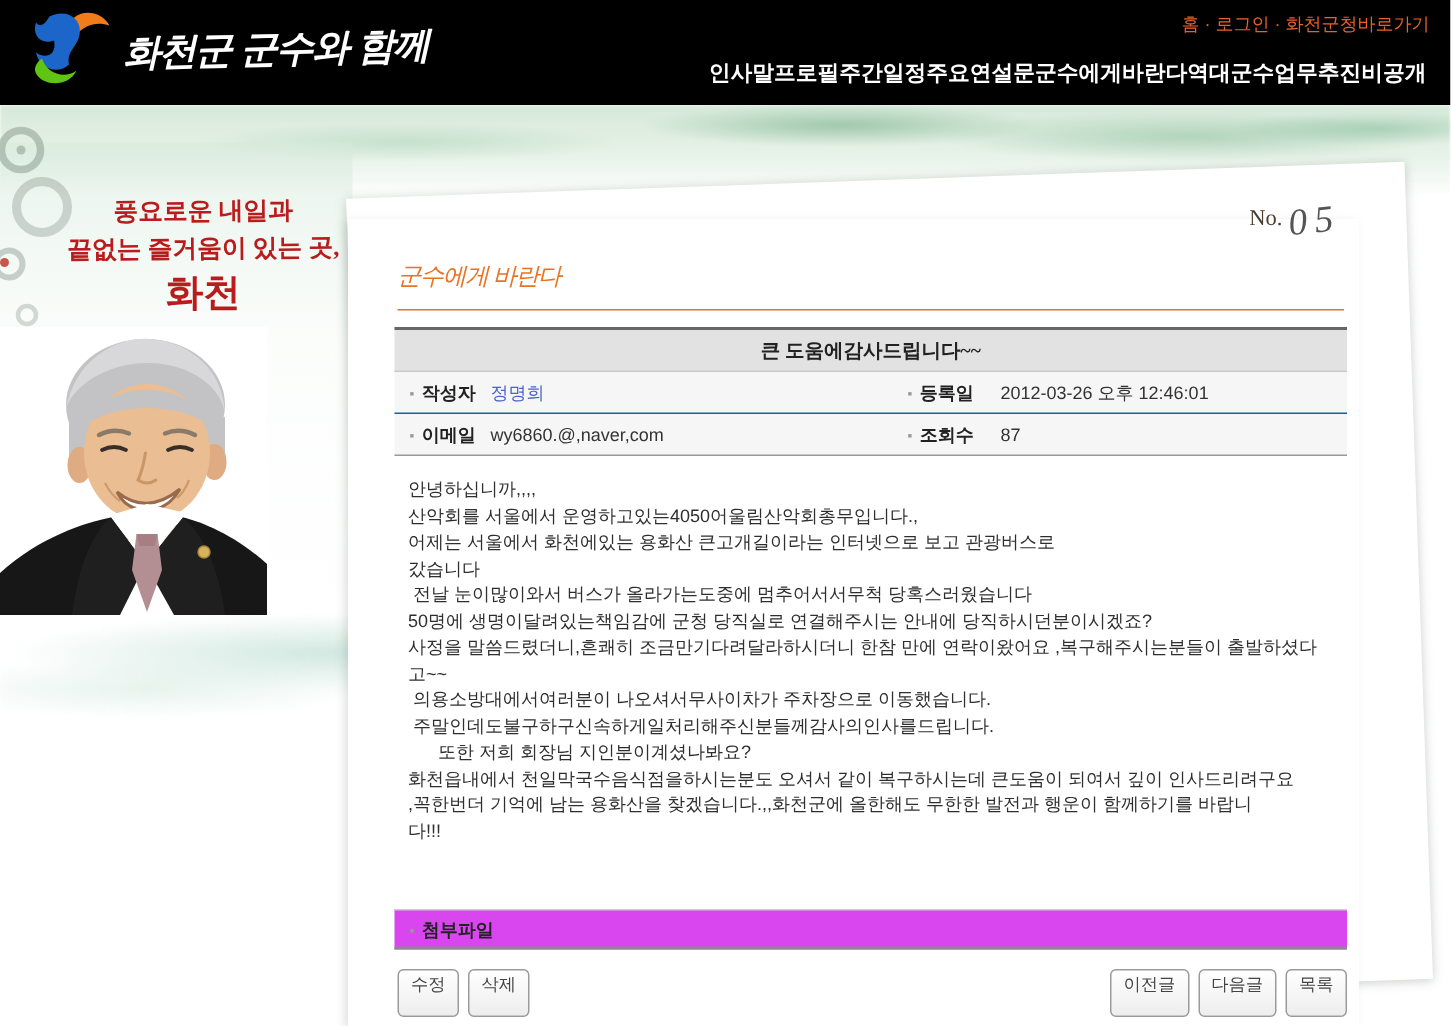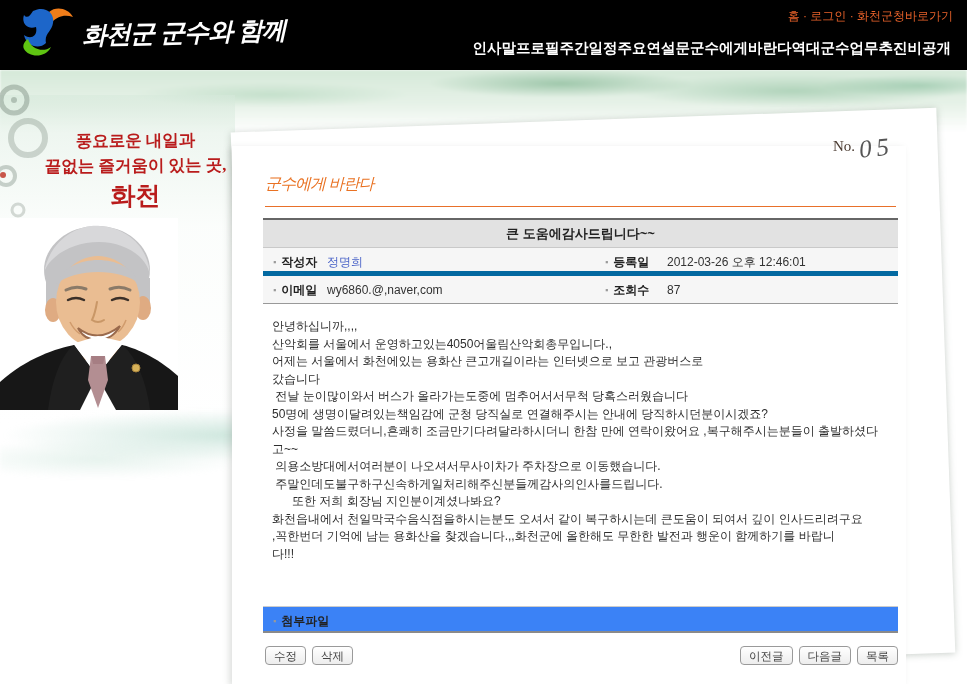--- a/index.html
+++ b/index.html
@@ -62,40 +62,40 @@
   .no-value { font-family:"Liberation Serif", serif; font-style:italic; font-size:25px;
               color:#555; letter-spacing:5px; transform:rotate(-6deg); display:block; line-height:24px; }
   .no-rule { width:66px; height:7px; border-top:2px solid #e87a2e; border-bottom:2px solid #e87a2e; margin-top:1px; }
 
   .page-title { position:absolute; top:28px; left:33px; font-size:16px; font-weight:normal;
                 color:#e97223; letter-spacing:-1px; font-style:italic; }
   .title-rule { position:absolute; top:60px; left:33px; right:10px; height:0; border-top:1px solid #e8702a; }
 
   .post-table { position:absolute; top:72px; left:31px; right:8px; font-size:12px; }
   .pt-subject { border-top:2px solid #666; background:#e2e2e2; border-bottom:1px solid #c9c9c9;
-                height:30px; line-height:28px; text-align:center; font-weight:bold; font-size:13px; color:#222; }
+                height:30px; line-height:28px; text-align:center; font-weight:bold; font-size:13px; color:#222;font-family:Liberation Serif, serif; }
   .pt-row { display:grid; grid-template-columns:64px 268px 72px 1fr; background:#f6f6f6;
-            height:28px; line-height:28px; border-bottom:5px solid #0369a1; }
+            height:28px; line-height:28px; border-bottom:1px solid #0369a1; }
   .pt-row.last { border-bottom:1px solid #999; }
   .pt-label { font-weight:bold; color:#222; padding-left:10px; white-space:nowrap; }
   .pt-label::before { content:"▪"; color:#999; font-size:9px; margin-right:5px; vertical-align:1px; }
   .pt-value { color:#333; }
   .pt-value.link { color:#4a63c8; cursor:pointer; }
 
   .post-body { position:absolute; top:172px; left:40px; right:18px;
                font-size:12px; line-height:17.5px; color:#2e2e2e; white-space:pre-wrap; }
 
   .attach-row { position:absolute; top:460px; left:31px; right:8px; height:27px; line-height:26px;
-                background:#3b82f6; border-top:1px solid #ccc; border-bottom:2px solid #8a8a8a; }
+                background:#d946ef; border-top:1px solid #ccc; border-bottom:2px solid #8a8a8a; }
   .attach-label { font-weight:bold; color:#222; font-size:12px; padding-left:10px; }
   .attach-label::before { content:"▪"; color:#999; font-size:9px; margin-right:5px; vertical-align:1px; }
 
   .btn-bar { position:absolute; top:500px; left:33px; right:8px; display:flex; justify-content:space-between; }
   .btn-group { display:flex; gap:6px; }
-  .btn { display:inline-block; padding:2px 8px 0; font-size:11.5px; color:#444;
+  .btn { display:inline-block; padding:2px 8px 13px; font-size:11.5px; color:#444;
          background:linear-gradient(#ffffff, #ededed); border:1px solid #9a9a9a; border-radius:4px;
          cursor:pointer; white-space:nowrap; }
 </style>
 </head>
 <body>
 
 <div class="stage">
 
   <div class="wc-top"></div>
   <div class="wc-left"></div>

